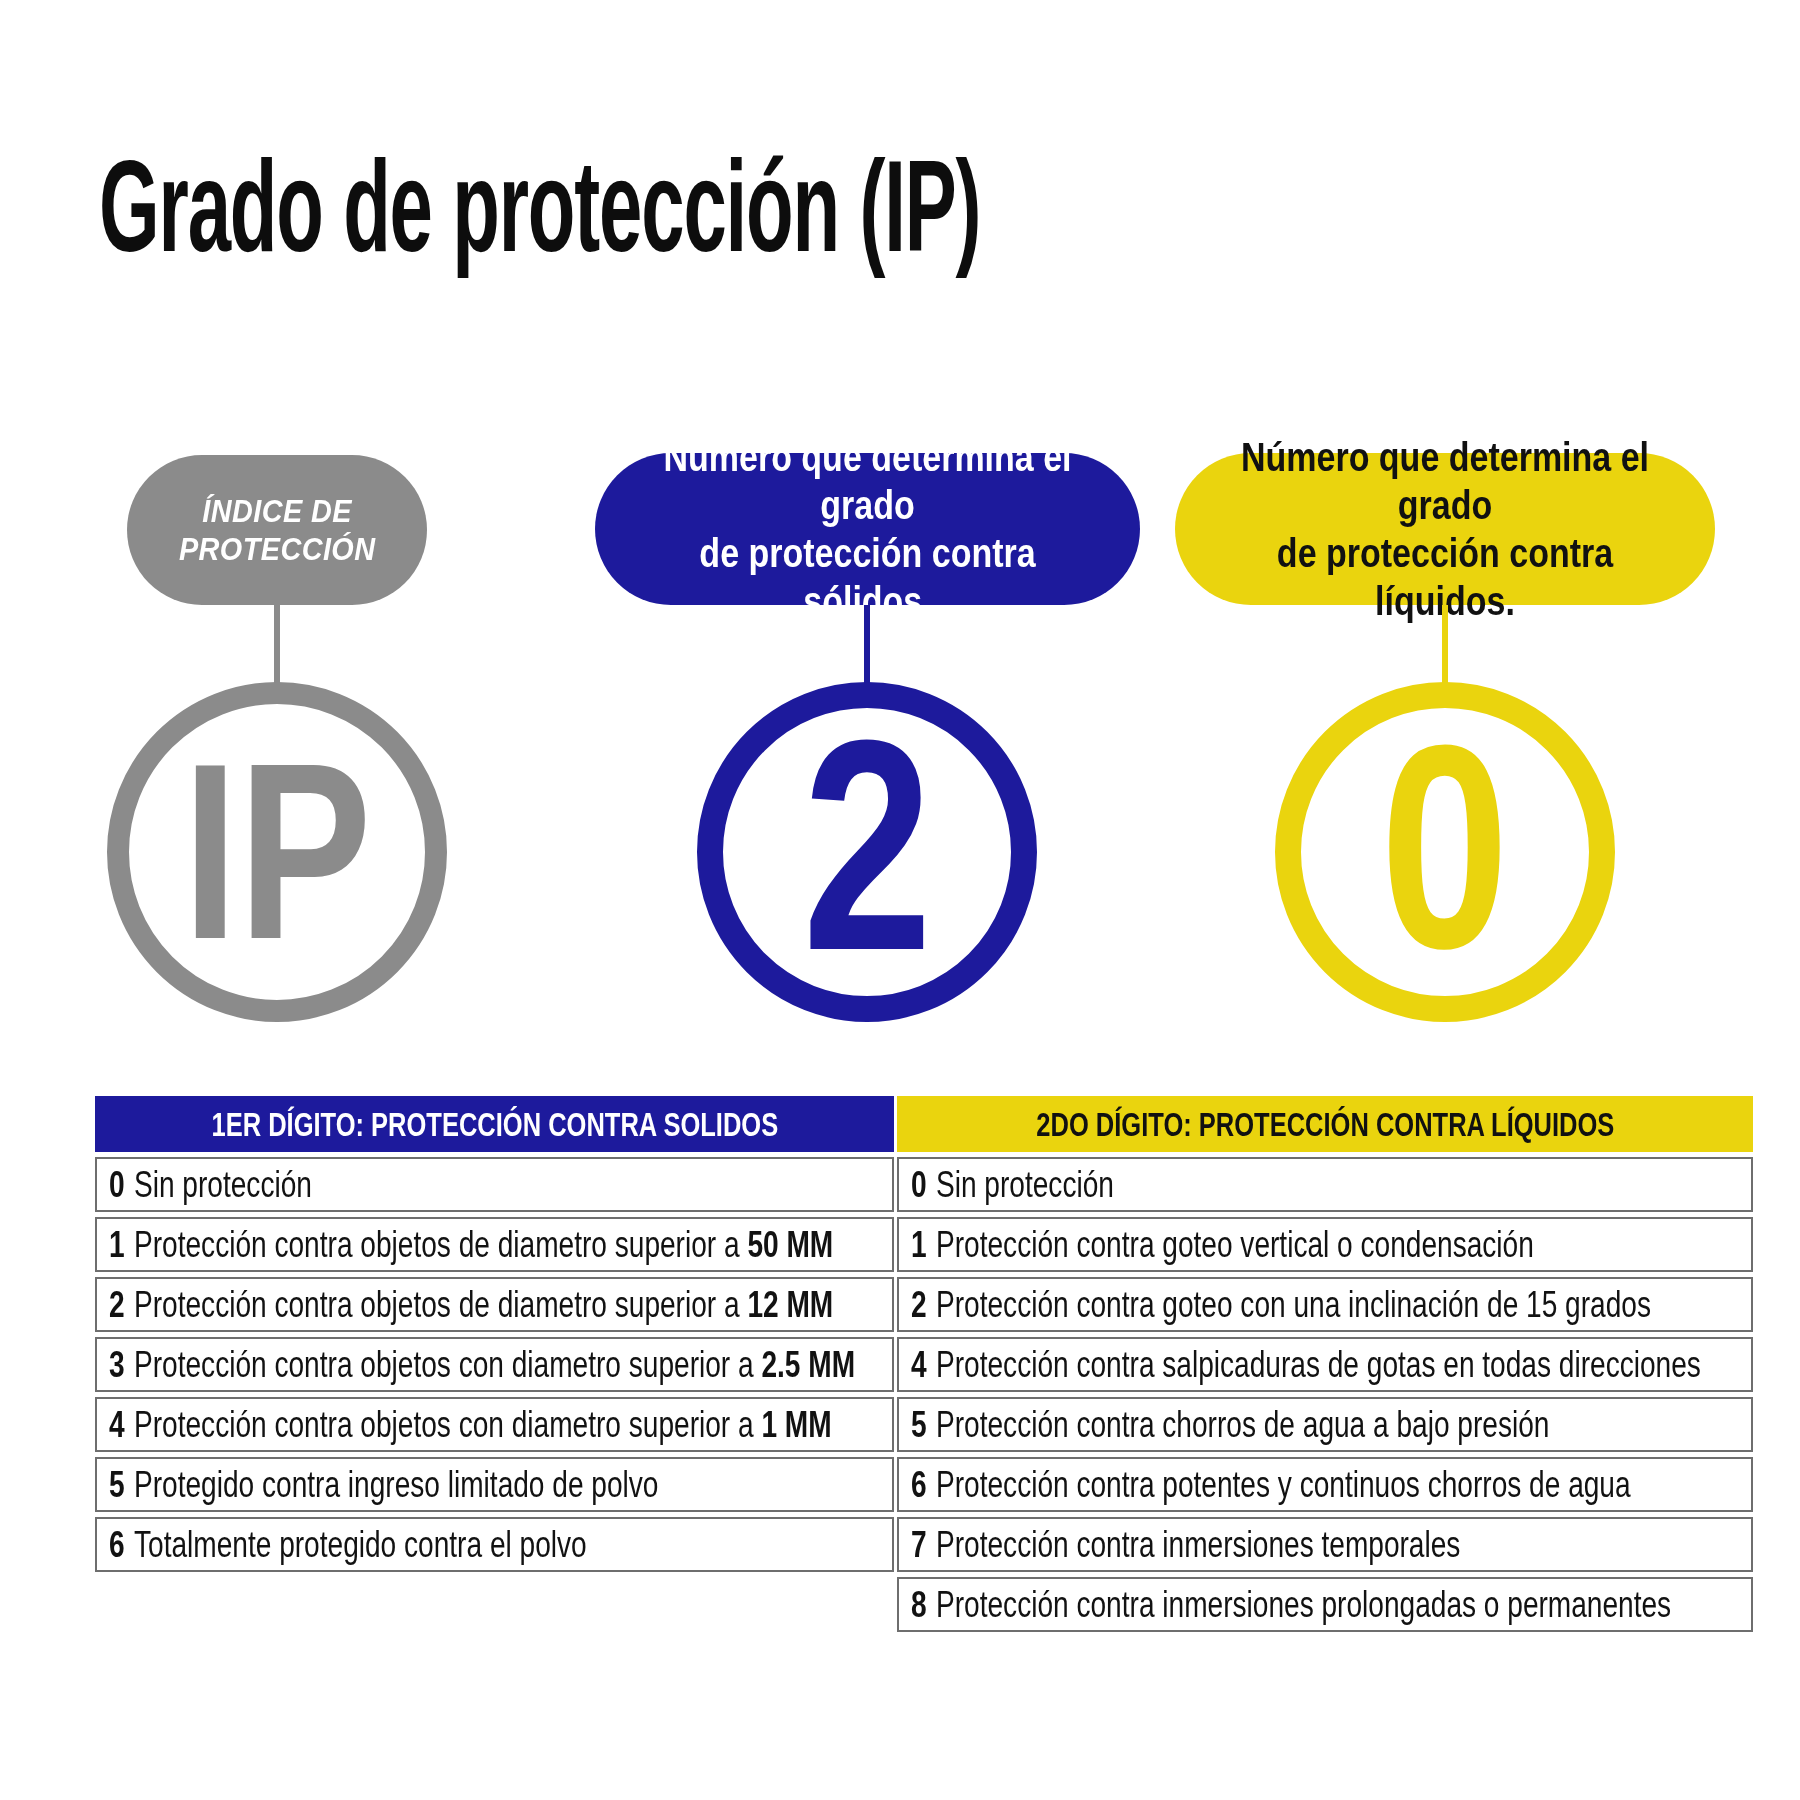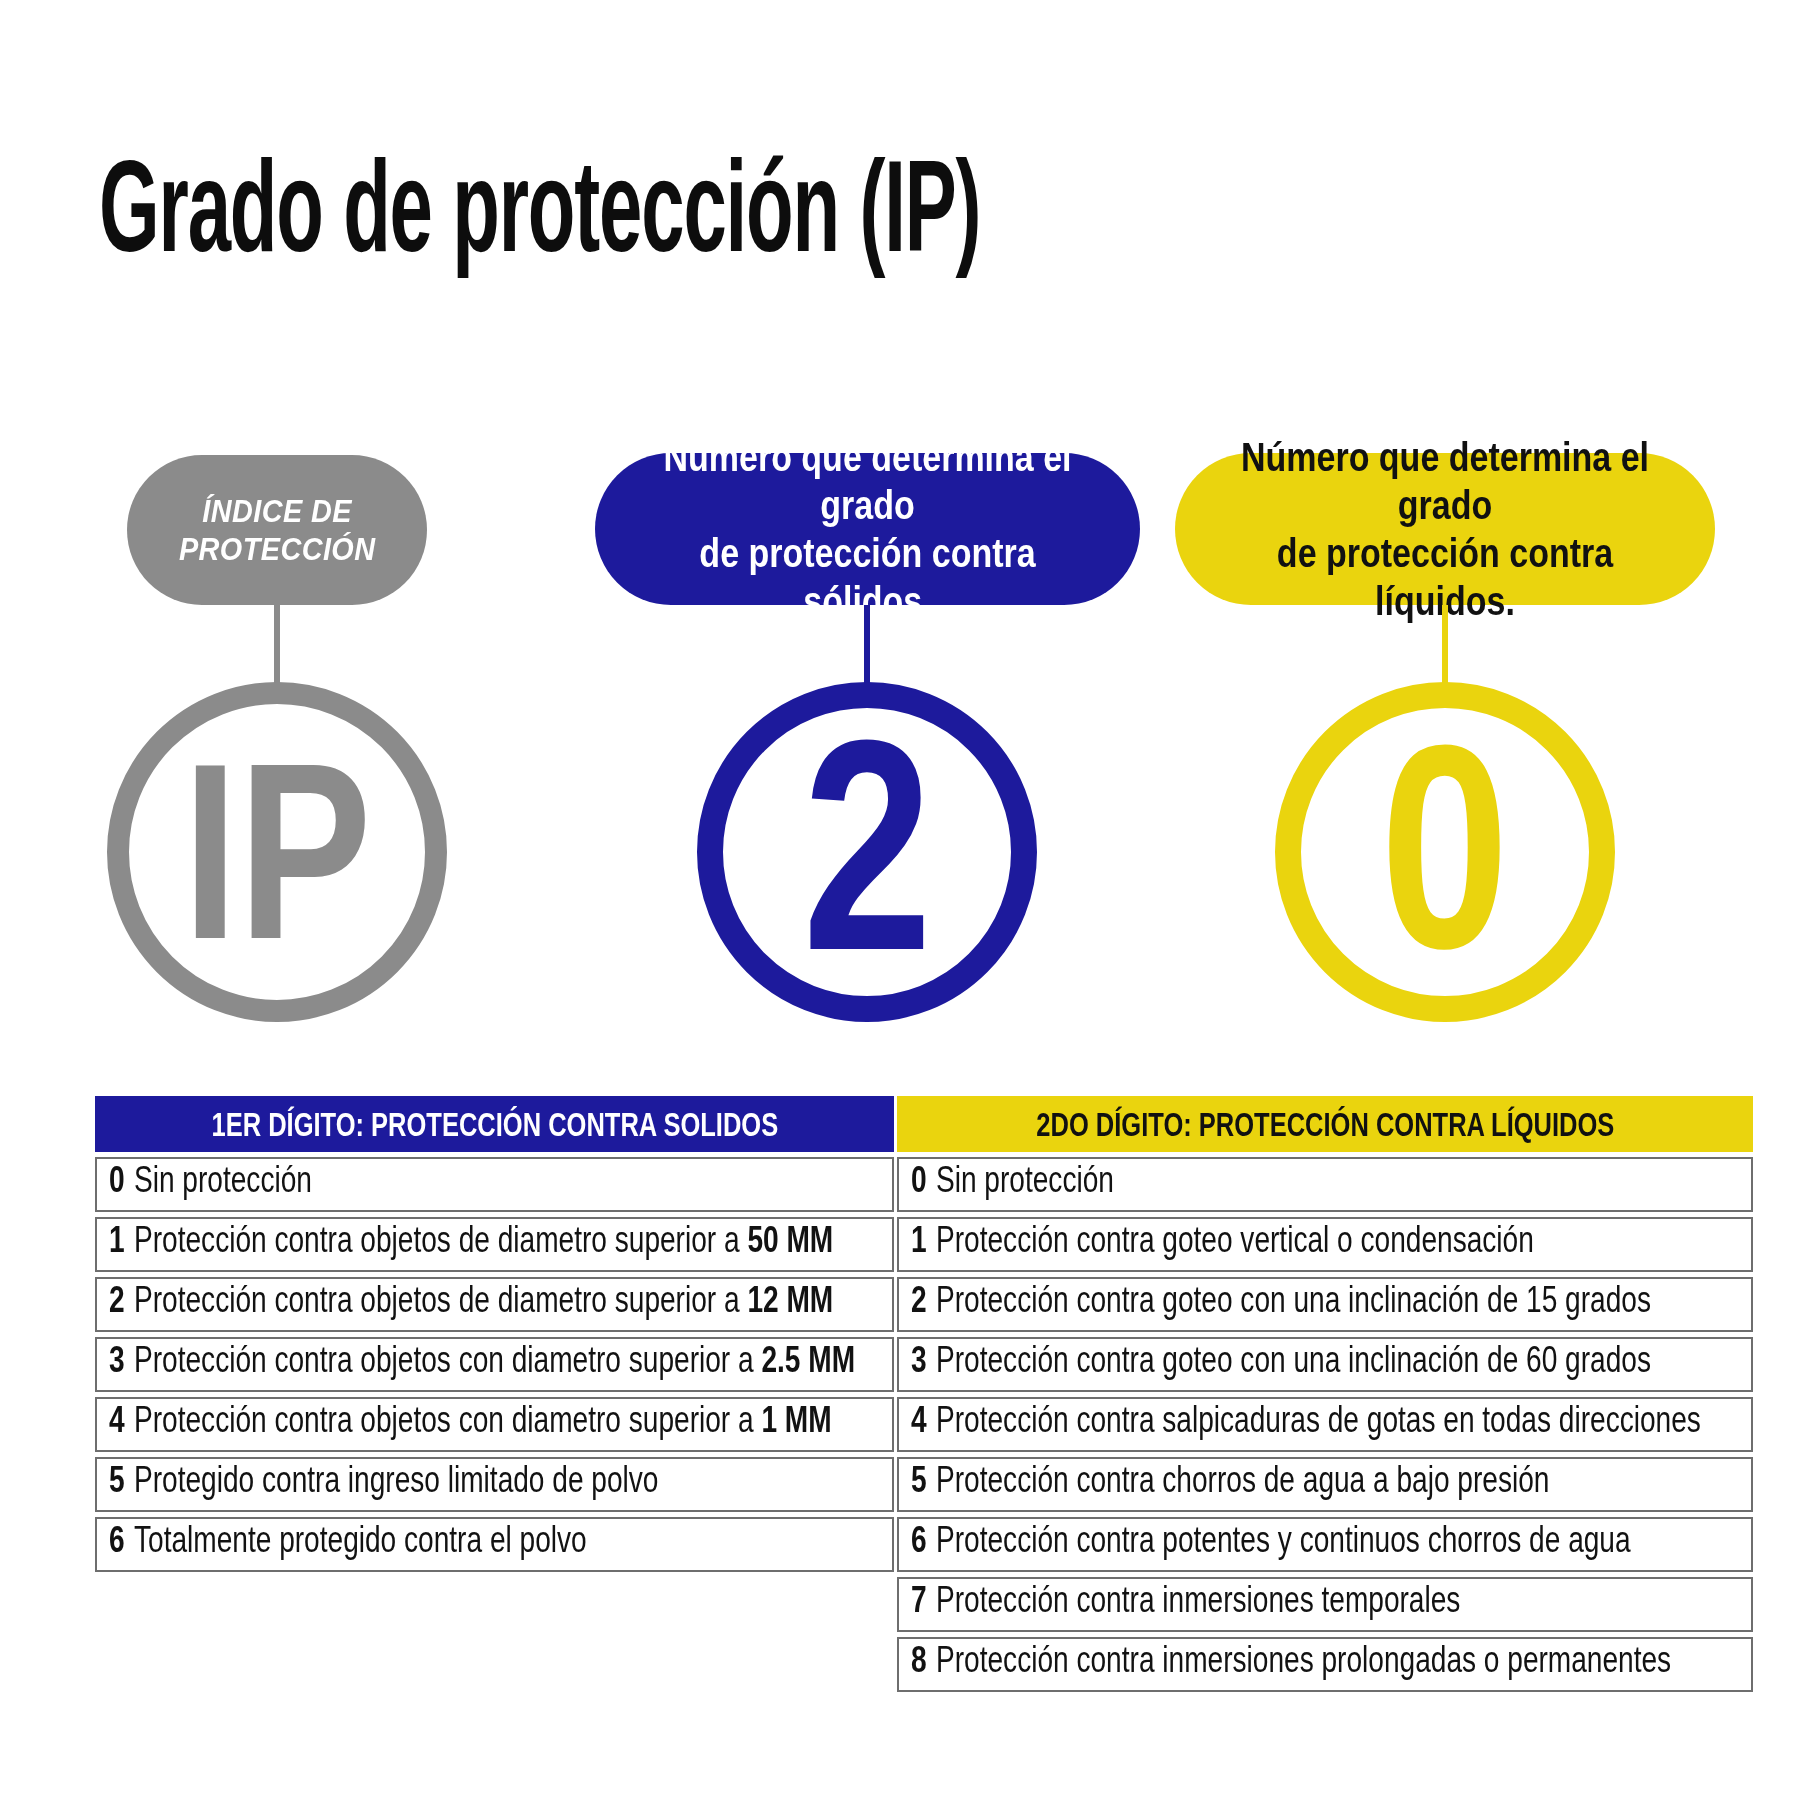--- a/index.html
+++ b/index.html
@@ -46,21 +46,21 @@
   .table-liquids{left:897px;width:856px;}
   .table-header{
     height:56px;display:flex;align-items:center;justify-content:center;
     font-weight:700;font-size:34px;white-space:nowrap;text-align:center;
   }
   .table-solids .table-header{background:#1d1a9c;color:#ffffff;}
   .table-liquids .table-header{background:#ead40e;color:#111111;}
   .head-inner{display:inline-block;transform:scaleX(.75);transform-origin:center center;}
   .table-row{
     margin-top:5px;height:55px;background:#ffffff;border:2px solid #6e6e6e;
-    box-sizing:border-box;display:flex;align-items:flex-start;padding:0 12px;
+    box-sizing:border-box;display:flex;align-items:center;padding:0 12px;
     font-size:36px;white-space:nowrap;overflow:visible;
   }
   .row-inner{display:inline-block;transform:scaleX(.78);transform-origin:left center;white-space:nowrap;}
   .row-num{font-weight:700;margin-right:12px;}
   .row-bold{font-weight:700;}
 </style>
 </head>
 <body>
 
 <h1 class="page-title"><span class="squeeze-l">Grado de protección (IP)</span></h1>
@@ -132,23 +132,20 @@
   <div class="table-row">
       <span class="row-inner"><span class="row-num">0</span><span>Sin protección</span><span class="row-bold"></span></span>
     </div>
   <div class="table-row">
       <span class="row-inner"><span class="row-num">1</span><span>Protección contra goteo vertical o condensación</span><span class="row-bold"></span></span>
     </div>
   <div class="table-row">
       <span class="row-inner"><span class="row-num">2</span><span>Protección contra goteo con una inclinación de 15 grados</span><span class="row-bold"></span></span>
     </div>
   <div class="table-row">
-      <span class="row-inner"><span class="row-num">3</span><span>Protección contra goteo con una inclinación de 60 grados</span><span class="row-bold"></span></span>
-    </div>
-  <div class="table-row">
       <span class="row-inner"><span class="row-num">4</span><span>Protección contra salpicaduras de gotas en todas direcciones</span><span class="row-bold"></span></span>
     </div>
   <div class="table-row">
       <span class="row-inner"><span class="row-num">5</span><span>Protección contra chorros de agua a bajo presión</span><span class="row-bold"></span></span>
     </div>
   <div class="table-row">
       <span class="row-inner"><span class="row-num">6</span><span>Protección contra potentes y continuos chorros de agua</span><span class="row-bold"></span></span>
     </div>
   <div class="table-row">
       <span class="row-inner"><span class="row-num">7</span><span>Protección contra inmersiones temporales</span><span class="row-bold"></span></span>

